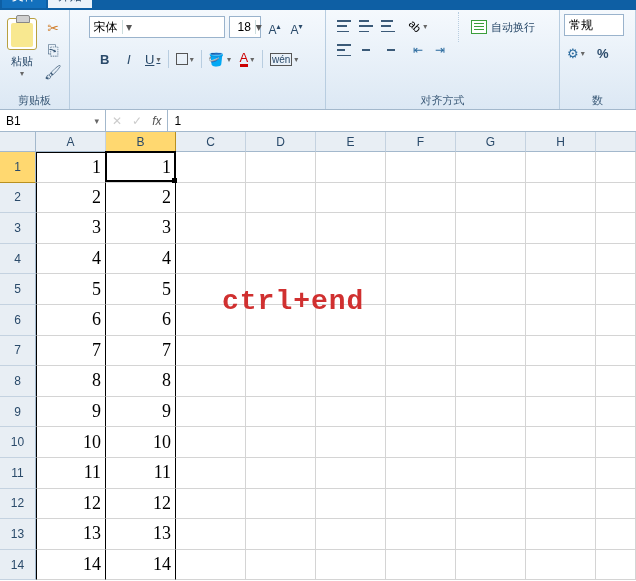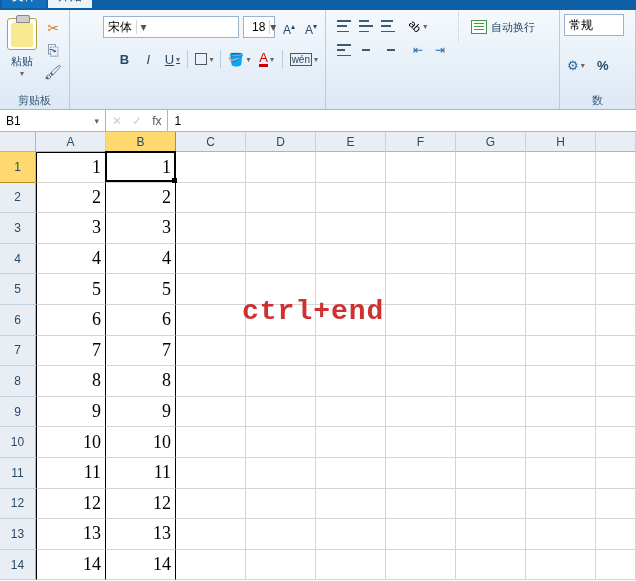--- a/index.html
+++ b/index.html
@@ -48,29 +48,29 @@
   .al-line { height: 1.5px; background: #3b5a78; }
   .align-right { display: flex; flex-direction: column; gap: 17px; padding: 4px 4px 4px 8px; border-left: 1px dotted #b8cde0; }
   .text-btn { height: 22px; display: flex; align-items: center; gap: 4px; font-size: 11px; color: #2a4a6a; cursor: pointer; padding: 0 4px; }
   .wrap-ico { width: 16px; height: 14px; border: 1px solid #3b9e3b; background: #fff; position: relative; }
   .wrap-ico::after { content:''; position:absolute; inset:2px; background: repeating-linear-gradient(#3b9e3b,#3b9e3b 1px,#fff 1px,#fff 3px); }
   .merge-ico { width: 18px; height: 14px; border: 1px solid #3b6a9e; background: #fff; position: relative; }
   .merge-ico::before { content:'a'; position:absolute; left:5px; top:-2px; font-size:10px; color:#3b6a9e; }
   
   
   .number-group { flex: 1; }
-  .num-body { padding: 4px; display: flex; flex-direction: column; gap: 18px; }
+  .num-body { padding: 4px; display: flex; flex-direction: column; gap: 6px; }
   .pct-ico { font-weight: bold; color: #2a4a6a; }
   
   
   .formula-bar { height: 22px; border-bottom: 1px solid #a3b8cc; display: flex; background: #fff; align-items: stretch; }
   .namebox { width: 106px; border-right: 1px solid #a3b8cc; display: flex; align-items: center; padding: 0 6px; font-size: 12px; }
   .namebox-dd { margin-left: auto; font-size: 9px; color: #666; }
   .fx-btns { display: flex; align-items: center; border-right: 1px solid #a3b8cc; padding: 0 6px; gap: 10px; color: #888; font-size: 12px; }
-  .fx-label { color: #555; }
+  .fx-label { font-style: italic; color: #555; }
   .formula-input { flex: 1; padding: 0 6px; font-size: 12px; line-height: 22px; }
   
   
   .sheet { display: flex; height: calc(581px - 10px - 100px - 22px); }
   .corner { width: 36px; height: 20px; background: #e8eef4; border-right: 1px solid #a3b8cc; border-bottom: 1px solid #a3b8cc; }
   .left-col { width: 36px; }
   .row-hdr { height: 30.6px; background: #e8eef4; border-bottom: 1px solid #c4d2e0; border-right: 1px solid #a3b8cc; font-size: 12px; color: #2a4a6a; display: flex; align-items: center; justify-content: center; }
   .row-hdr.sel { background: #ffd870; border-bottom-color: #b89020; }
   .grid-right { flex: 1; overflow: hidden; }
   .col-hdrs { display: flex; height: 20px; }
@@ -118,21 +118,21 @@
       <div class="clip-side">
         <div class="mini-ico scissors">✂</div>
         <div class="mini-ico">⎘</div>
         <div class="mini-ico">🖌</div>
       </div>
     </div>
     <div class="group-label">剪贴板</div>
   </div>
 
   <div class="ribbon-group font-group">
-    <div class="group-body" style="flex-direction:column;align-items:flex-end;">
+    <div class="group-body" style="flex-direction:column;align-items:center;">
       <div class="font-row1">
         <div class="combo font-name">
           <span>宋体</span>
           <span class="combo-dd">▾</span>
         </div>
         <div class="combo font-size">
           <span>18</span>
           <span class="combo-dd">▾</span>
         </div>
         <div class="sz-btns">
@@ -224,20 +224,21 @@
             </div>
         </div>
       </div>
       <div class="align-right">
         <div class="text-btn">
           <div class="wrap-ico"></div>
           <span>自动换行</span>
         </div>
       </div>
     </div>
+    <div class="group-label">对齐方式</div>
   </div>
 
   <div class="ribbon-group number-group">
     <div class="group-body num-body">
       <div class="combo" style="width:60px">
         <span>常规</span>
       </div>
       <div style="display:flex;gap:4px">
         <div class="fmt-btn fmt-dd">
             <span style="color:#2a6a9e">⚙</span>
@@ -290,21 +291,21 @@
         <div class="col-hdr colC">C</div>
         <div class="col-hdr colD">D</div>
         <div class="col-hdr colE">E</div>
         <div class="col-hdr colF">F</div>
         <div class="col-hdr colG">G</div>
         <div class="col-hdr colH">H</div>
         <div class="col-hdr colI"></div>
       </div>
     <div class="cells" id="cells">
       <div class="active-cell" style="left:69px;top:-1px;width:71px;height:31px;"></div>
-      <div class="overlay-text" style="left:186px;top:144px;margin-left:20px;">ctrl+end</div>
+      <div class="overlay-text" style="left:186px;top:134px;">ctrl+end</div>
     <div class="row r1">
           <div class="cell colA data-border-l data-mid">1</div>
           <div class="cell colB data-border-r">1</div>
           <div class="cell colC"></div>
           <div class="cell colD"></div>
           <div class="cell colE"></div>
           <div class="cell colF"></div>
           <div class="cell colG"></div>
           <div class="cell colH"></div>
           <div class="cell colI"></div>

